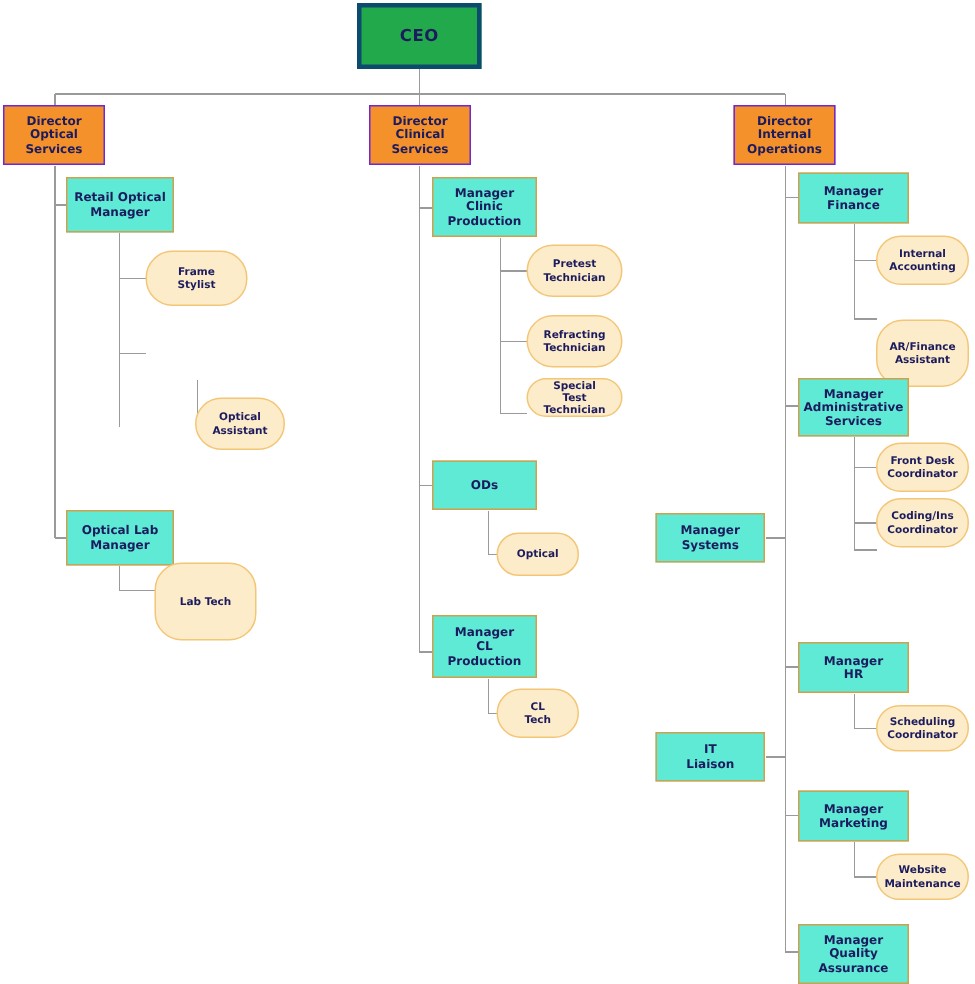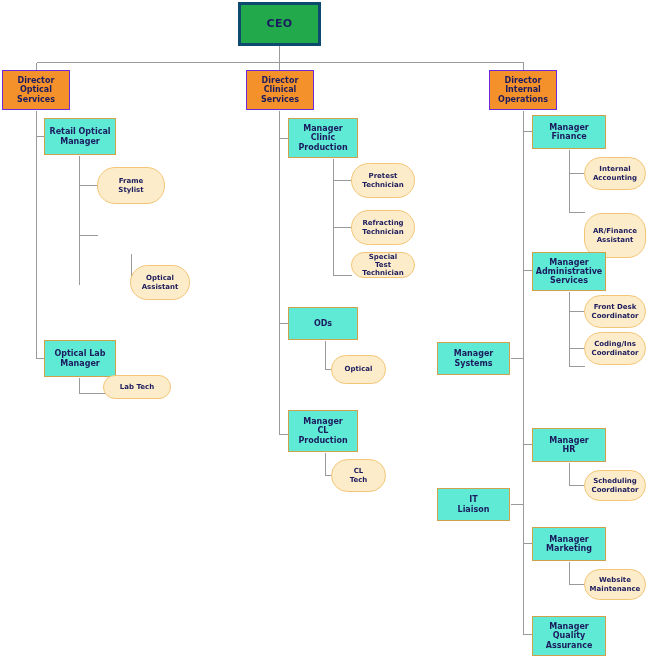--- a/index.html
+++ b/index.html
@@ -204,21 +204,21 @@
   <div class="node n-staff" style="left:130px; top:265px; width:60px; height:35px;">
     <span class="lbl">Optical
 Assistant</span>
   </div>
 
   <div class="node n-mgr" style="left:44px; top:340px; width:72px; height:37px;">
     <span class="lbl">Optical Lab
 Manager</span>
   </div>
 
-  <div class="node n-staff" style="left:103px; top:375px; width:68px; height:24px;">
+  <div class="node n-staff" style="left:103px; top:375px; width:68px; height:52px;">
     <span class="lbl">Lab Tech</span>
   </div>
 
   <div class="node n-mgr" style="left:288px; top:118px; width:70px; height:40px;">
     <span class="lbl">Manager
 Clinic
 Production</span>
   </div>
 
   <div class="node n-staff" style="left:351px; top:163px; width:64px; height:35px;">

